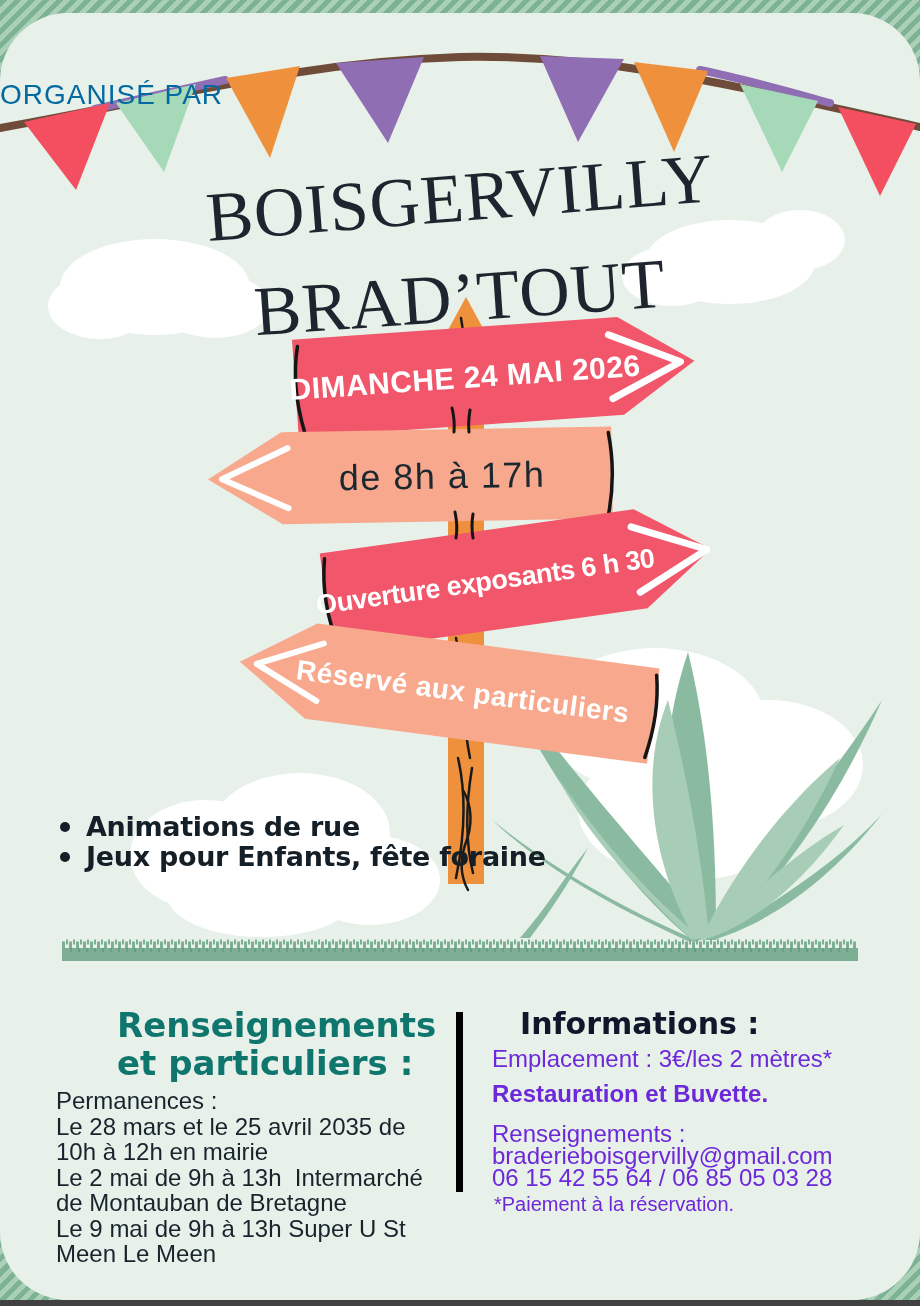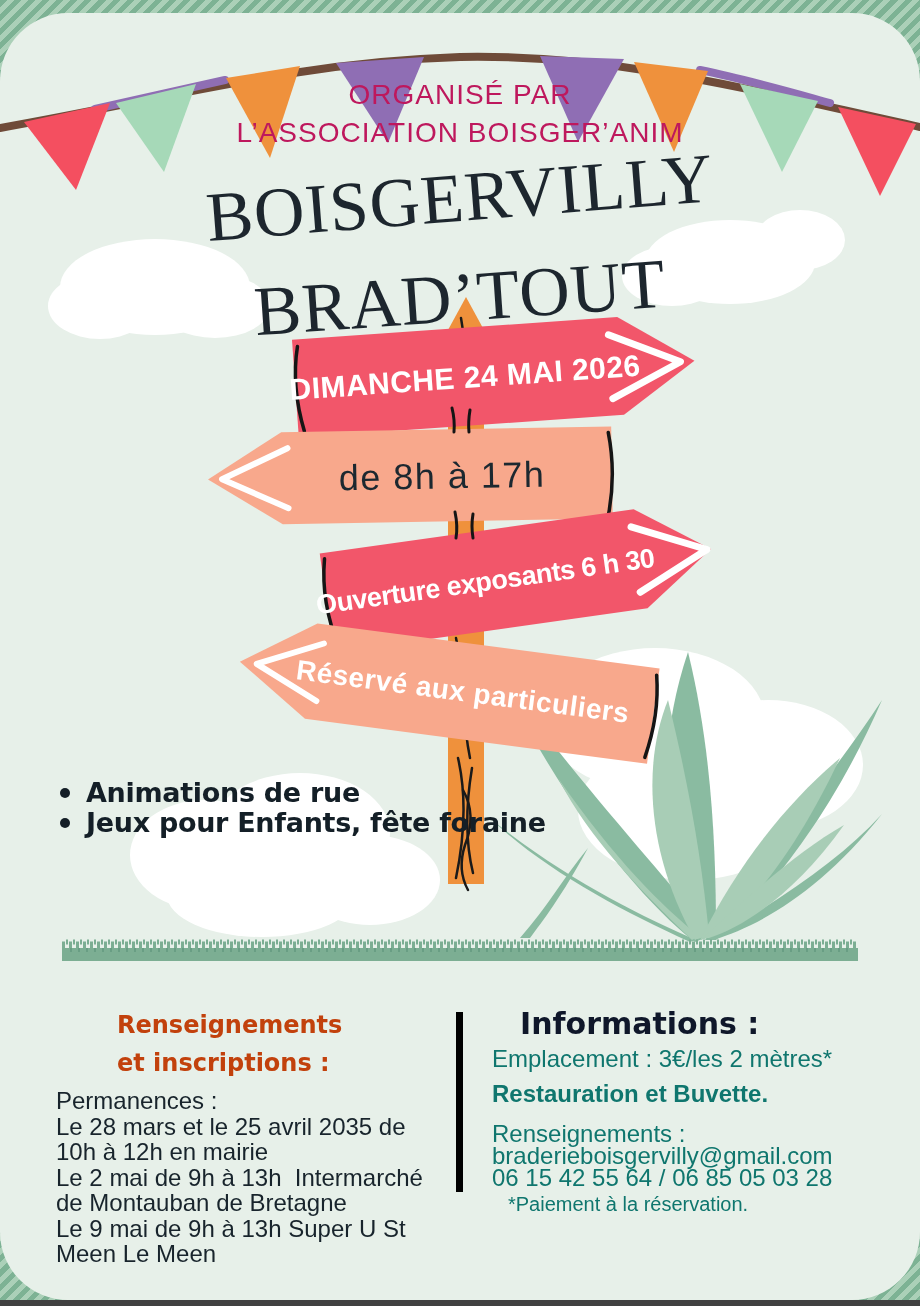--- a/index.html
+++ b/index.html
@@ -9,42 +9,42 @@
   .stripes{position:absolute;background:repeating-linear-gradient(135deg,#7db294 0 5px,#abd0b8 5px 10px);}
   .stripe-top{top:0;left:0;right:0;height:100px;}
   .stripe-bl{bottom:5px;left:0;width:130px;height:130px;}
   .stripe-br{bottom:5px;right:0;width:130px;height:130px;}
   .panel{position:absolute;top:13px;left:0;right:0;bottom:6px;border-radius:68px;background:#e7f0e9;}
   .bottom-edge{position:absolute;left:0;right:0;bottom:0;height:6px;background:#414141;z-index:6;}
   
   .art{position:absolute;left:0;top:0;z-index:1;}
   
   .txt{position:absolute;z-index:2;}
-  .organizer{left:0;right:0;top:76px;text-align:center;font-size:28px;line-height:38px;letter-spacing:1px;color:#be185d;}
+  .organizer{left:0;right:0;top:76px;text-align:left;font-size:28px;line-height:38px;letter-spacing:1px;color:#0369a1;}
   .title-line{left:0;right:0;text-align:center;font-family:"Liberation Serif","DejaVu Serif",serif;
               font-size:70px;letter-spacing:1px;color:#1d262e;}
   .title-1{top:158px;transform:rotate(-4.5deg);}
   .title-2{top:258px;transform:rotate(-4deg);}
   .pre{white-space:pre;}
   
-  .bullets{left:32px;top:778px;font-weight:bold;font-size:27px;line-height:30px;letter-spacing:-0.3px;
+  .bullets{left:32px;top:812px;font-weight:bold;font-size:27px;line-height:30px;letter-spacing:-0.3px;
            font-family:"DejaVu Sans","Liberation Sans",sans-serif;color:#141f27;}
   .bullet-row{display:flex;align-items:center;}
   .dot{width:10px;height:10px;border-radius:50%;background:#141f27;margin:0 16px 0 28px;flex:0 0 auto;}
   
-  .left-head{left:117px;top:1006px;font-size:24px;font-weight:bold;line-height:38px;
-             font-family:"DejaVu Sans","Liberation Sans",sans-serif;color:#c2410c;}
+  .left-head{left:117px;top:1006px;font-size:34px;font-weight:bold;line-height:38px;
+             font-family:"DejaVu Sans","Liberation Sans",sans-serif;color:#0f766e;}
   .left-body{left:56px;top:1088px;font-size:24px;line-height:25.5px;color:#18242c;}
   .divider{left:456px;top:1012px;width:7px;height:180px;background:#000;z-index:2;position:absolute;}
   .right-head{left:520px;top:1006px;font-size:30px;font-weight:bold;
               font-family:"DejaVu Sans","Liberation Sans",sans-serif;color:#0f172a;}
-  .right-body{left:492px;top:1048px;font-size:24px;line-height:22px;color:#0f766e;}
+  .right-body{left:492px;top:1048px;font-size:24px;line-height:22px;color:#6d28d9;}
   .rb-pricing{margin-bottom:13px;}
   .rb-food{margin-bottom:18px;font-weight:bold;}
-  .rb-footnote{font-size:20px;margin-top:4px;margin-left:16px;}
+  .rb-footnote{font-size:20px;margin-top:4px;margin-left:2px;}
 </style>
 </head>
 <body>
 
 <div class="page">
 
   <div class="stripes stripe-top"></div>
   <div class="stripes stripe-bl"></div>
   <div class="stripes stripe-br"></div>
   <div class="panel"></div>
@@ -154,40 +154,39 @@
     <g>
       <rect x="62" y="948" width="796" height="13" fill="#7cae93"></rect>
       <line x1="62" y1="945" x2="858" y2="945" stroke="#7cae93" stroke-width="7" stroke-dasharray="3 4"></line>
       <line x1="66" y1="942" x2="854" y2="942" stroke="#7cae93" stroke-width="5" stroke-dasharray="2 5"></line>
       <line x1="70" y1="950" x2="850" y2="950" stroke="#699e84" stroke-width="4" stroke-dasharray="2 6"></line>
     </g>
   </svg>
 
   <div class="txt organizer">
     <div>ORGANISÉ PAR</div>
-    <div>L’ASSOCIATION BOISGER’ANIM</div>
   </div>
 
   <div class="txt title-line title-1">BOISGERVILLY</div>
   <div class="txt title-line title-2">BRAD’TOUT</div>
 
   <div class="txt bullets">
     <div class="bullet-row">
       <span class="dot"></span>
       <span>Animations de rue</span>
     </div>
     <div class="bullet-row">
       <span class="dot"></span>
       <span>Jeux pour Enfants, fête foraine</span>
     </div>
   </div>
 
   <div class="txt left-head">
     <div>Renseignements</div>
-    <div>et inscriptions :</div>
+    <div>et particuliers :</div>
   </div>
   <div class="txt left-body">
     <div class="pre">Permanences :</div>
     <div class="pre">Le 28 mars et le 25 avril 2035 de</div>
     <div class="pre">10h à 12h en mairie</div>
     <div class="pre">Le 2 mai de 9h à 13h  Intermarché</div>
     <div class="pre">de Montauban de Bretagne</div>
     <div class="pre">Le 9 mai de 9h à 13h Super U St</div>
     <div class="pre">Meen Le Meen</div>
   </div>

